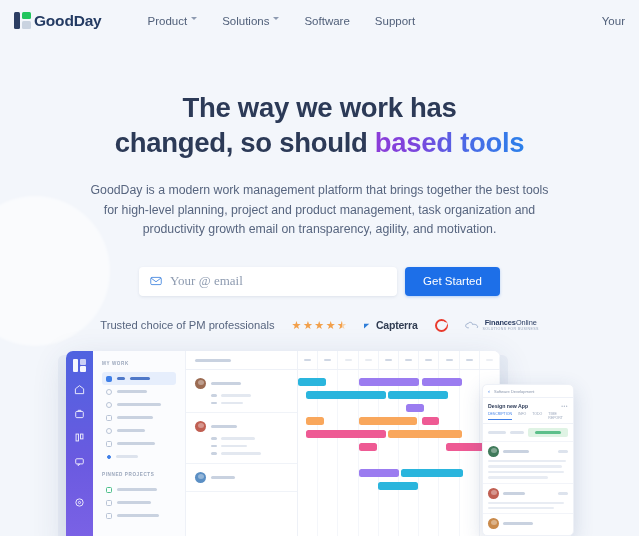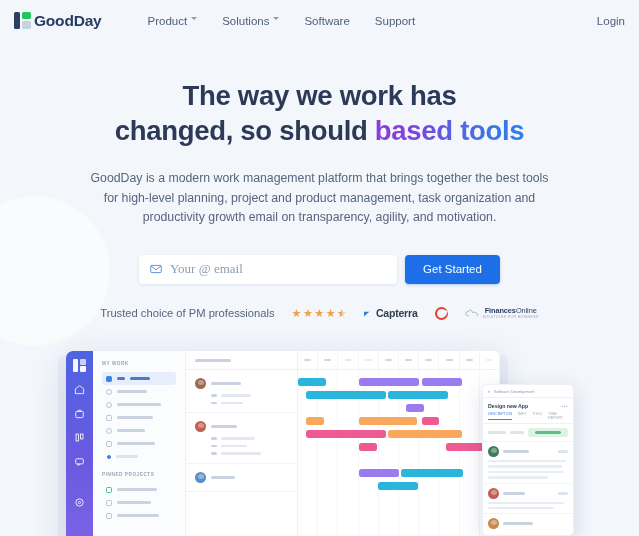--- a/index.html
+++ b/index.html
@@ -24,21 +24,21 @@
   .nav-links { display: flex; align-items: center; gap: 25px; margin-left: 46px; }
   .nav-link { font-size: 11.5px; color: #51607a; cursor: pointer; display: flex; align-items: flex-start; gap: 4px; }
   .caret { width: 0; height: 0; border-left: 3.2px solid transparent; border-right: 3.2px solid transparent; border-top: 3.4px solid #8d9ab1; display: inline-block; margin-top: 2px; }
 
   .nav-right { margin-left: auto; display: flex; align-items: center; gap: 16px; }
   .login-link { font-size: 11.5px; color: #51607a; cursor: pointer; }
   .signup-btn { font-size: 11.5px; color: #2d7ff0; border: 1px solid #a9cdf7; border-radius: 13px; padding: 5px 14px; background: transparent; cursor: pointer; font-family: inherit; }
 
   
   .hero { text-align: center; padding-top: 37px; }
-  .headline { font-size: 27.5px; font-weight: bold; color: #2c3a57; line-height: 1.28; letter-spacing: -0.3px; }
+  .headline { font-size: 27.5px; font-weight: bold; color: #2c3a57; line-height: 1.28; letter-spacing: -0.3px; margin-top: 12px; }
   .grad {
     background: linear-gradient(90deg, #8c3cd8 0%, #7b46dd 28%, #4a6ae6 62%, #2b80ea 100%);
     -webkit-background-clip: text; background-clip: text; color: transparent; -webkit-text-fill-color: transparent;
   }
   .subtitle { margin-top: 21px; font-size: 12.3px; color: #57657f; line-height: 1.58; }
 
   
   .form-row { margin-top: 27px; display: flex; justify-content: center; align-items: stretch; }
   .email-wrap {
     width: 258px; height: 29px; background: #fff; border-radius: 4px;
@@ -168,21 +168,21 @@
       </div>
       <div class="nav-link">
         <span>Solutions</span>
         <span class="caret"></span>
       </div>
       <div class="nav-link">Software</div>
       <div class="nav-link">Support</div>
     </div>
 
     <div class="nav-right">
-      <div class="login-link">Login</div>
+      <div class="login-link">Your</div>
     </div>
   </div>
 
   <div class="hero">
     <div class="headline">
       <div>The way we work has</div>
       <div><span>changed, so should </span><span class="grad">based tools</span></div>
     </div>
     <div class="subtitle">
       <div>GoodDay is a modern work management platform that brings together the best tools</div>

